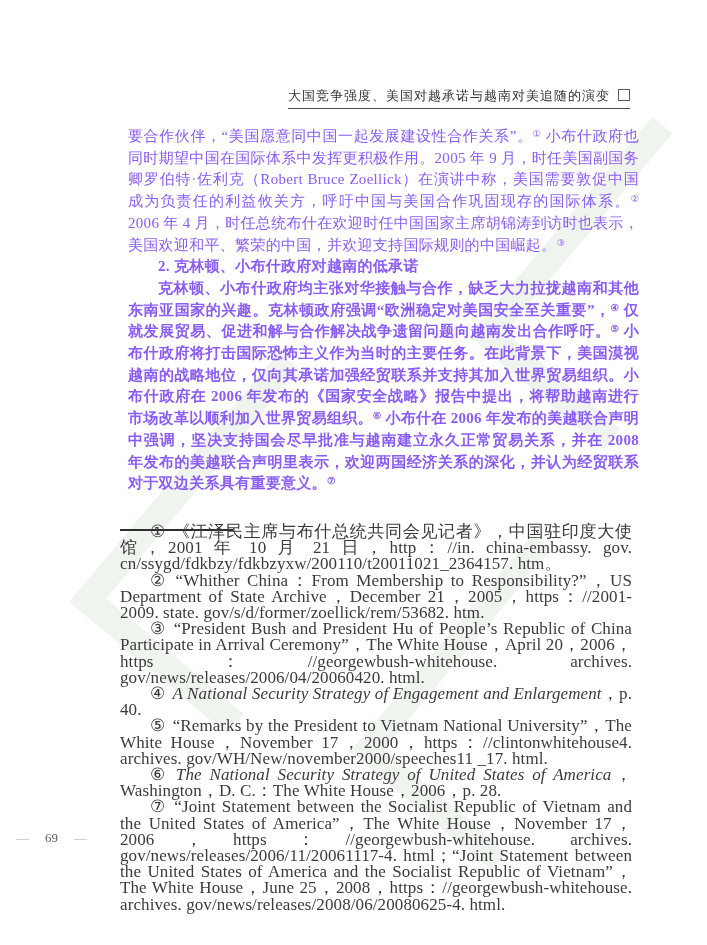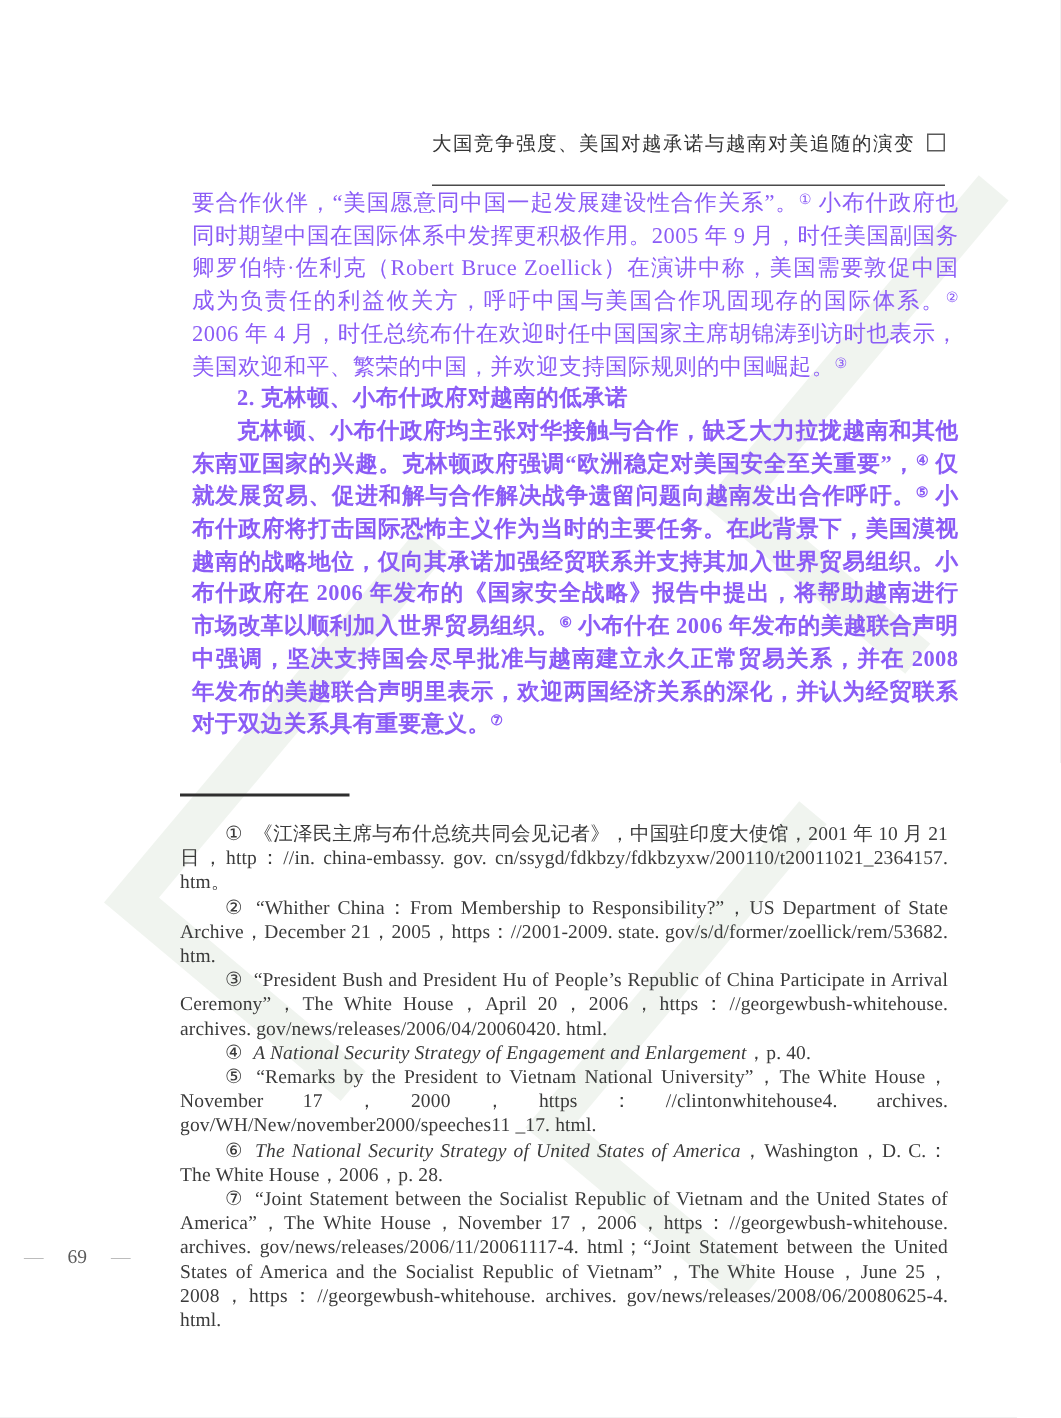--- a/index.html
+++ b/index.html
@@ -22,21 +22,21 @@
   .running-header {
     position: absolute;
     top: 87px; right: 77px;
     font-size: 13px;
     letter-spacing: 1px;
     color: #343434;
   }
   .running-header .inner {
     display: inline-block;
     border-bottom: 1.2px solid #4a4a4a;
-    padding-bottom: 18px;
+    padding-bottom: 3px;
     white-space: nowrap;
     margin-left: 28px;
   }
   .end-box {
     display: inline-block;
     width: 10px; height: 10px;
     border: 1.2px solid #5a5a5a;
     margin-left: 8px;
     vertical-align: -1px;
     background: transparent;
@@ -63,23 +63,23 @@
 
   .fn-sep {
     position: absolute;
     top: 529px; left: 120px;
     width: 113px; height: 0;
     border-top: 2px solid #2e2e2e;
   }
 
   .footnotes {
     position: absolute;
-    top: 548px; left: 120px;
+    top: 524px; left: 120px;
     width: 512px;
-    font-size: 13px;
+    font-size: 17px;
     line-height: 16.2px;
     text-align: justify;
     color: #3b3b3b;
     letter-spacing: 0.1px;
   }
   .footnote { margin: 0; text-indent: 30px; }
   .fn-marker { margin-right: 7px; }
   .fn-italic { font-style: italic; }
 
   .page-footer {

